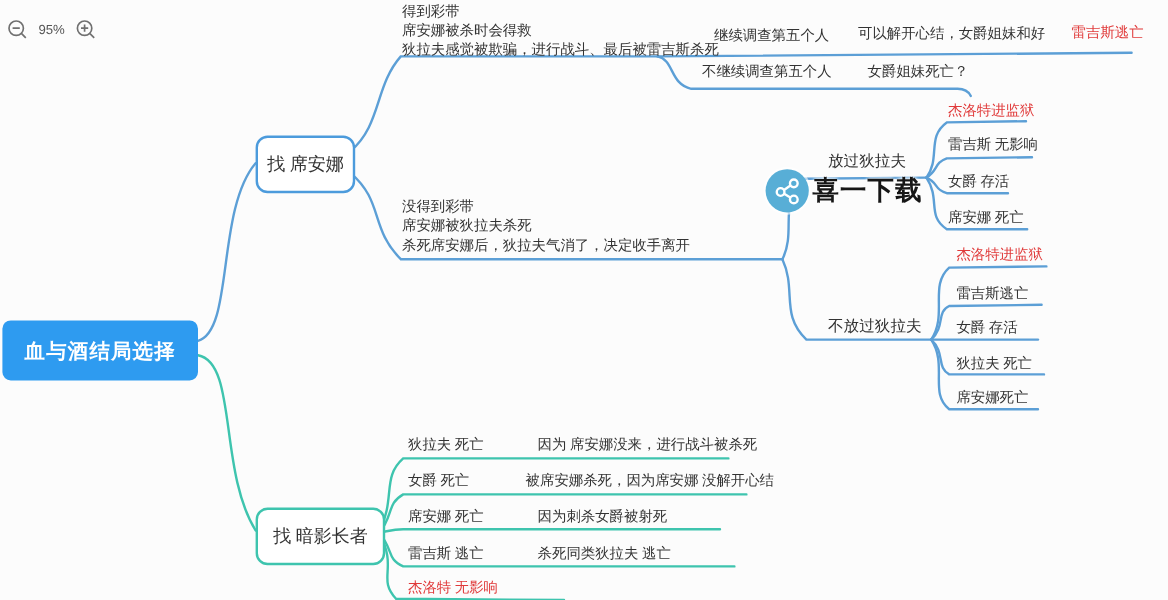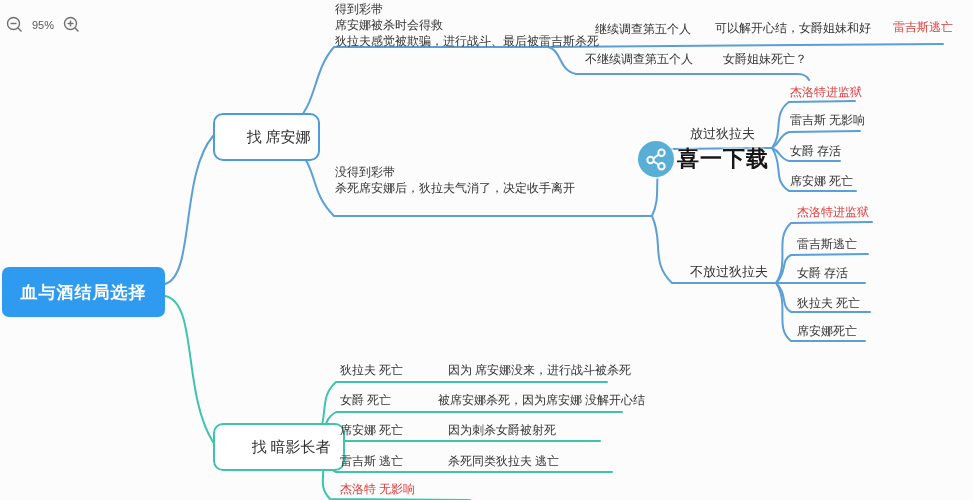--- a/index.html
+++ b/index.html
@@ -7,21 +7,21 @@
        font-family:"Liberation Serif","DejaVu Serif",serif;color:#333;}
   #canvas{position:absolute;inset:0;width:973px;height:500px;}
   #wires{position:absolute;left:0;top:0;z-index:1;}
   .blue{stroke:#5C9FD6;stroke-width:2;fill:none;stroke-linecap:round;}
   .teal{stroke:#3EC4AE;stroke-width:2;fill:none;stroke-linecap:round;}
   .abs{position:absolute;z-index:3;white-space:nowrap;}
   .t12{font-size:12px;line-height:15px;}
   .t13{font-size:13px;}
   .red{color:#E03A3A;}
   .node-box{position:absolute;z-index:3;display:flex;align-items:center;justify-content:center;
-            background:#fff;border:2px solid #4C9BDC;border-radius:10px;font-size:15px;padding-left:24px;}
+            background:#fff;border:2px solid #4C9BDC;border-radius:10px;font-size:15px;}
   .node-box.teal-border{border-color:#3EC4AE;}
   #root-node{position:absolute;z-index:3;left:2px;top:267px;width:163px;height:50px;
              background:#2E9BF0;border-radius:7px;color:#fff;font-weight:bold;font-size:17px;
              display:flex;align-items:center;justify-content:center;letter-spacing:1px;
              font-family:"Liberation Sans","DejaVu Sans",sans-serif;}
   .block{position:absolute;z-index:3;font-size:12px;line-height:16px;white-space:nowrap;}
   #toolbar{position:absolute;z-index:5;left:6px;top:16px;display:flex;align-items:center;gap:9px;color:#666;}
   #toolbar svg{display:block;cursor:pointer;}
   #zoom-level{font-size:11px;color:#555;font-family:"Liberation Sans","DejaVu Sans",sans-serif;}
   #watermark{position:absolute;z-index:4;left:638px;top:141px;display:flex;align-items:center;gap:3px;}
@@ -99,20 +99,21 @@
 
   <span class="abs t12" style="left:595px;top:22px;">继续调查第五个人</span>
   <span class="abs t12" style="left:715px;top:21px;">可以解开心结，女爵姐妹和好</span>
   <span class="abs t12 red" style="left:893px;top:20px;">雷吉斯逃亡</span>
 
   <span class="abs t12" style="left:585px;top:52px;">不继续调查第五个人</span>
   <span class="abs t12" style="left:723px;top:52px;">女爵姐妹死亡？</span>
 
   <div class="block" style="left:335px;top:164px;">
     <div>没得到彩带</div>
+    <div>席安娜被狄拉夫杀死</div>
     <div>杀死席安娜后，狄拉夫气消了，决定收手离开</div>
   </div>
 
   <span class="abs t13" style="left:690px;top:125px;">放过狄拉夫</span>
   <span class="abs t12 red" style="left:790px;top:85px;">杰洛特进监狱</span>
   <span class="abs t12" style="left:790px;top:113px;">雷吉斯 无影响</span>
   <span class="abs t12" style="left:790px;top:144px;">女爵 存活</span>
   <span class="abs t12" style="left:790px;top:174px;">席安娜 死亡</span>
 
   <span class="abs t13" style="left:690px;top:263px;">不放过狄拉夫</span>

